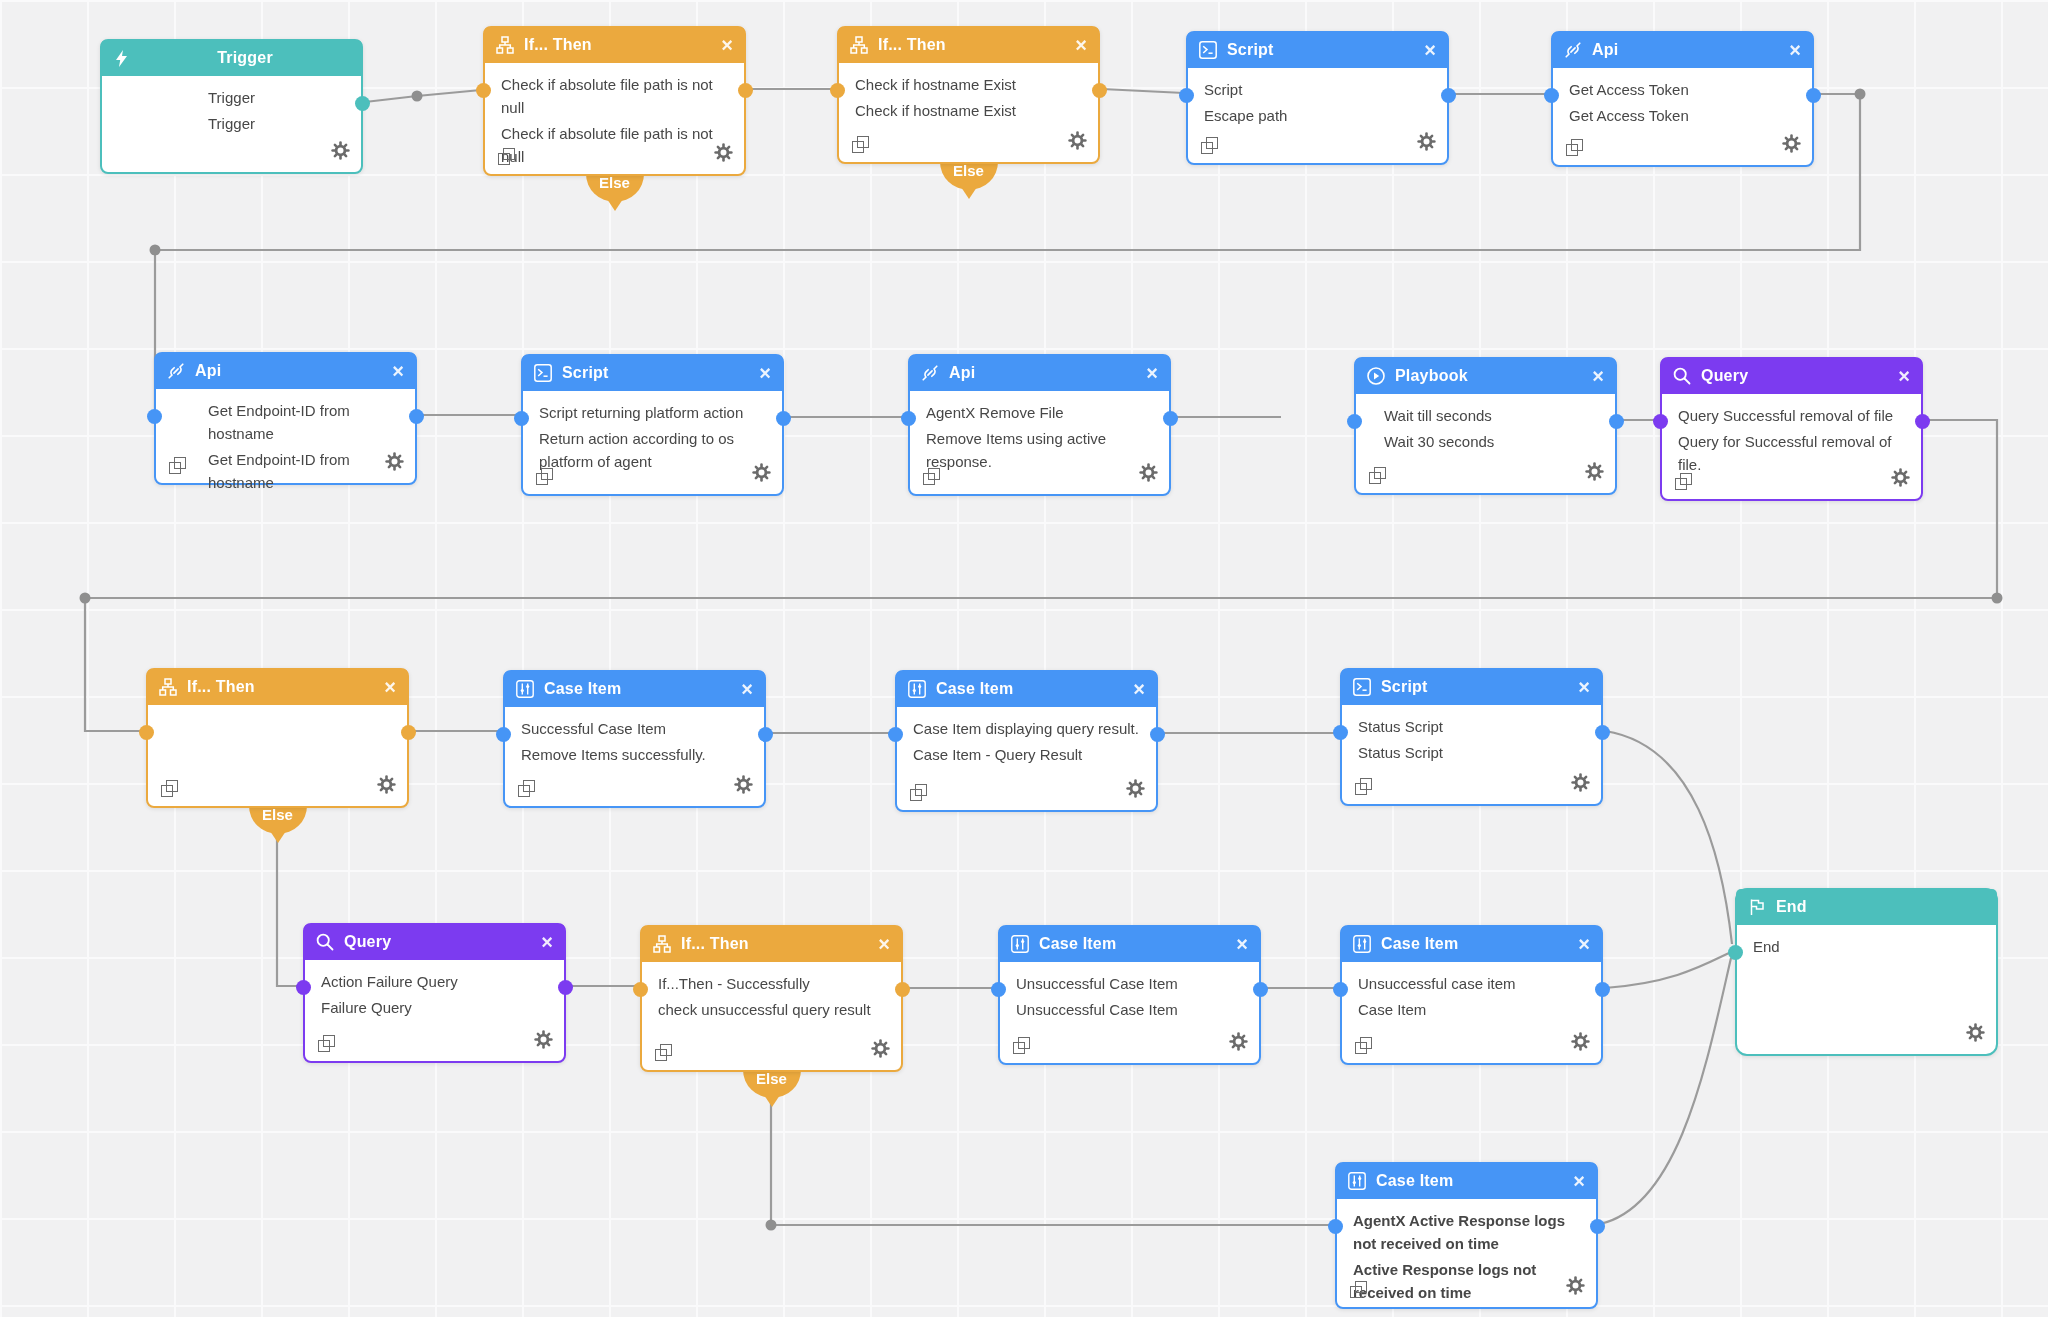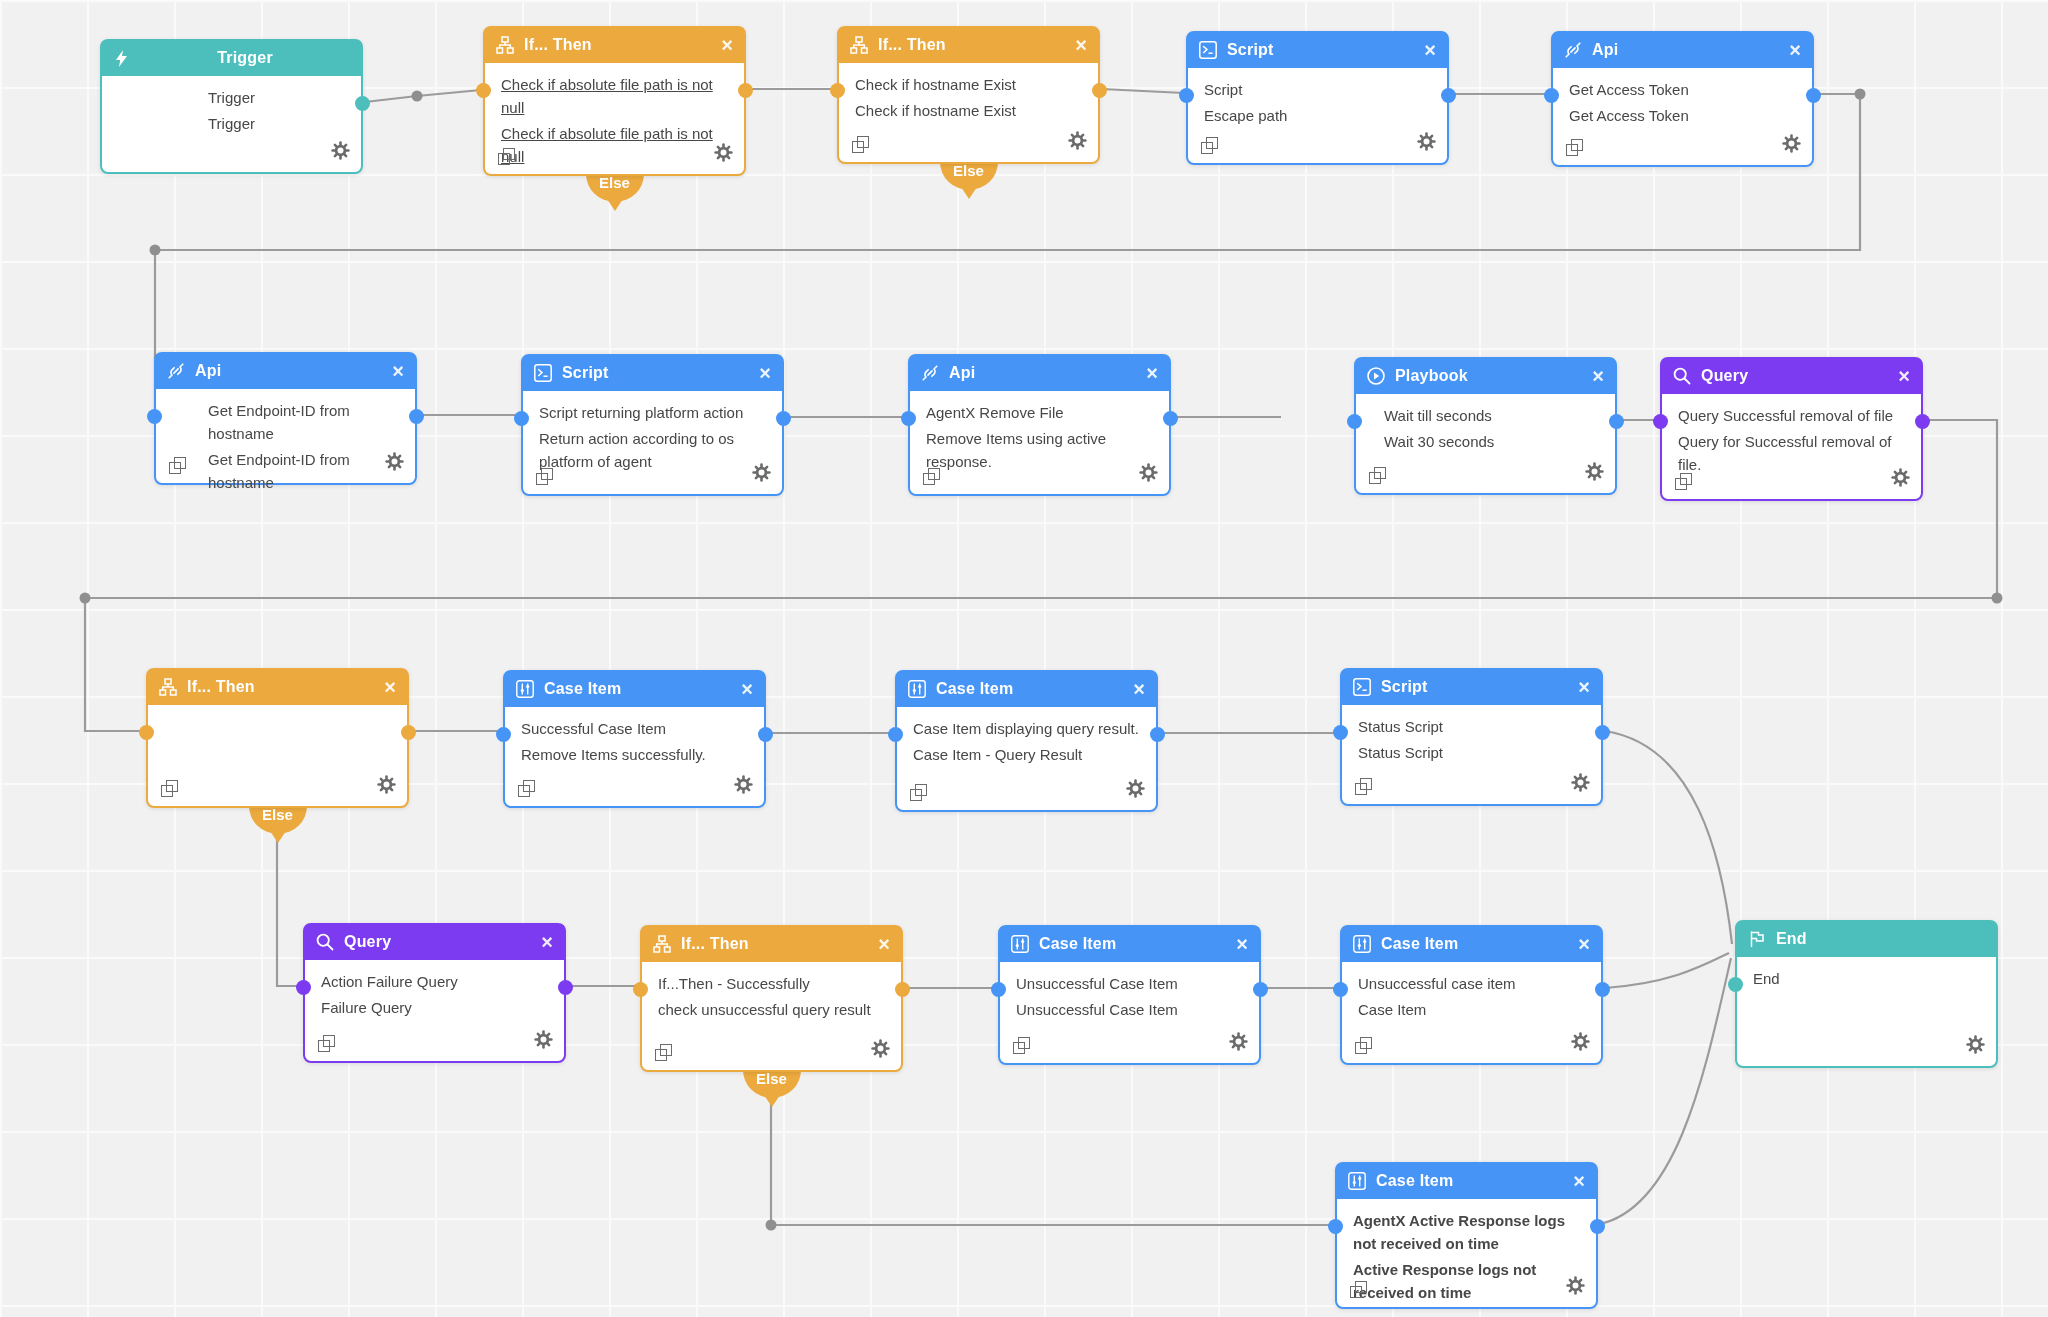--- a/index.html
+++ b/index.html
@@ -100,21 +100,21 @@
           <svg width="18" height="18" viewBox="0 0 18 18" fill="none" stroke="#fff" stroke-width="1.5">
             <rect x="6" y="1" width="6" height="5"></rect>
             <rect x="1" y="12" width="5.5" height="5"></rect>
             <rect x="11.5" y="12" width="5.5" height="5"></rect>
             <path d="M9,6 V9 M3.7,12 V9 H14.3 V12"></path>
           </svg>
         </span>
       <span class="node-title">If... Then</span>
       <span class="node-close">×</span>
     </div>
-    <div class="node-body" style="height: 112px; text-decoration: underline;">
+    <div class="node-body" style="height: 112px;">
         <div class="node-line">Check if absolute file path is not null</div>
         <div class="node-line">Check if absolute file path is not null</div>
       </div>
     <span class="port port-in"></span>
     <span class="port port-out"></span>
     <span class="copy-icon"></span>
     <span class="gear-icon"><svg width="19" height="19" viewBox="0 0 19 19">
           <g stroke="#6b6b6b" stroke-width="2.6" stroke-linecap="round">
             <path d="M14.7,9.5 L17.4,9.5"></path>
             <path d="M13.2,13.2 L15.1,15.1"></path>
@@ -661,21 +661,21 @@
             <path d="M9.5,14.7 L9.5,17.4"></path>
             <path d="M5.8,13.2 L3.9,15.1"></path>
             <path d="M4.3,9.5 L1.6,9.5"></path>
             <path d="M5.8,5.8 L3.9,3.9"></path>
             <path d="M9.5,4.3 L9.5,1.6"></path>
             <path d="M13.2,5.8 L15.1,3.9"></path>
           </g>
           <circle cx="9.5" cy="9.5" r="4.4" fill="none" stroke="#6b6b6b" stroke-width="2.8"></circle>
         </svg></span>
   </div>
-    <div class="node" style="left: 1735px; top: 920px; width: 263px; height: 148px; --c: #4cbfbc;">
+    <div class="node" style="left: 1735px; top: 888px; width: 263px; height: 168px; border-radius: 12px; --c: #4cbfbc;">
     <div class="node-header">
       <span class="node-icon">
           <svg width="18" height="18" viewBox="0 0 18 18" fill="none" stroke="#fff" stroke-width="1.5">
             <path d="M3.5 17 V1.5"></path>
             <path d="M3.5 2.5 H10.5 V5 H15 V11 H8.5 V8.5 H3.5"></path>
           </svg>
         </span>
       <span class="node-title">End</span>
 
     </div>

